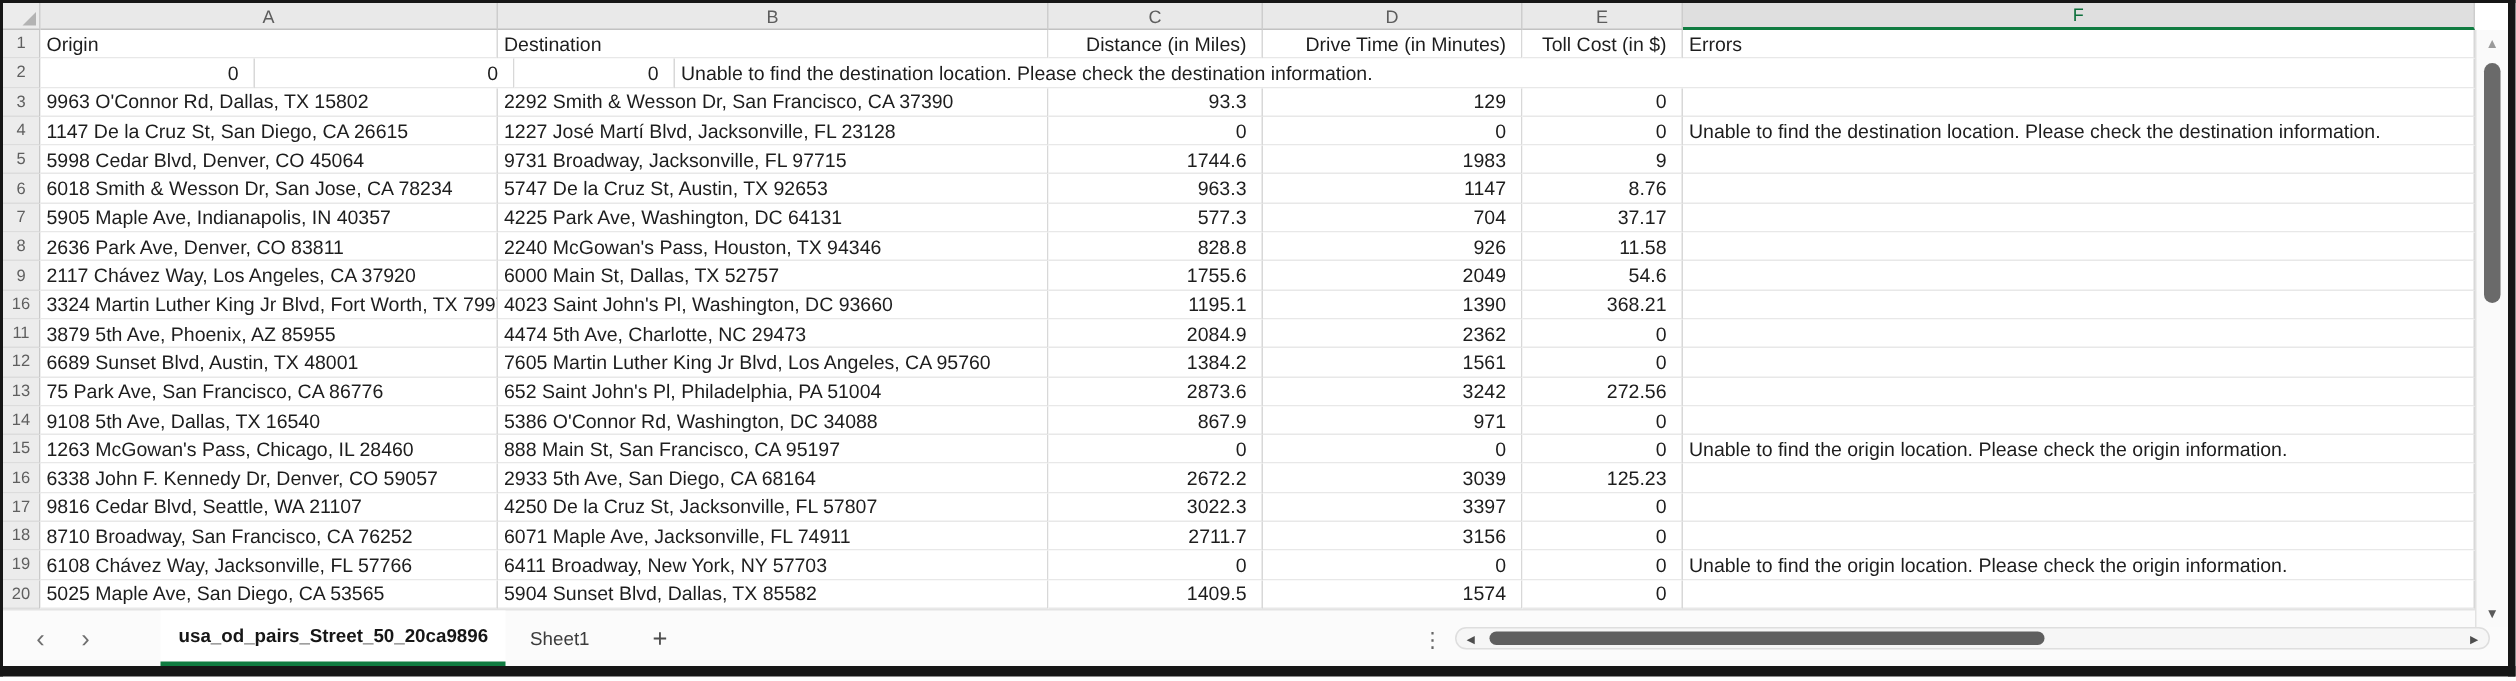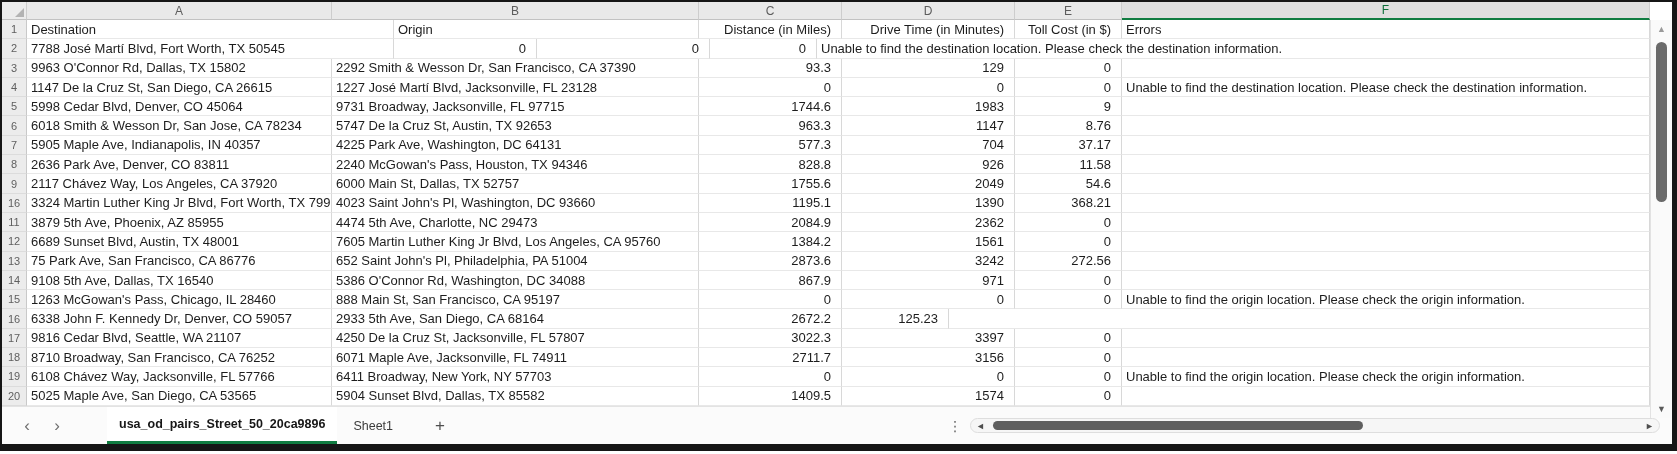--- a/index.html
+++ b/index.html
@@ -97,30 +97,29 @@
     <div class="col-b">B</div>
     <div class="col-c">C</div>
     <div class="col-d">D</div>
     <div class="col-e">E</div>
     <div class="col-f selcol">F</div>
   </div>
 
   <div id="rows">
       <div class="row">
         <div class="cell rownum">1</div>
+        <div class="cell col-a">Origin</div>
         <div class="cell col-b">Destination</div>
-        <div class="cell col-a">Origin</div>
         <div class="cell col-c num">Distance (in Miles)</div>
         <div class="cell col-d num">Drive Time (in Minutes)</div>
         <div class="cell col-e num">Toll Cost (in $)</div>
         <div class="cell col-f">Errors</div>
       </div>
       <div class="row">
         <div class="cell rownum">2</div>
-        <div class="cell col-b">7788 José Martí Blvd, Fort Worth, TX 50545</div>
         <div class="cell col-c num">0</div>
         <div class="cell col-d num">0</div>
         <div class="cell col-e num">0</div>
         <div class="cell col-f">Unable to find the destination location. Please check the destination information.</div>
       </div>
       <div class="row">
         <div class="cell rownum">3</div>
         <div class="cell col-a">9963 O'Connor Rd, Dallas, TX 15802</div>
         <div class="cell col-b">2292 Smith &amp; Wesson Dr, San Francisco, CA 37390</div>
         <div class="cell col-c num">93.3</div>
@@ -234,20 +233,21 @@
         <div class="cell col-c num">0</div>
         <div class="cell col-d num">0</div>
         <div class="cell col-e num">0</div>
         <div class="cell col-f">Unable to find the origin location. Please check the origin information.</div>
       </div>
       <div class="row">
         <div class="cell rownum">16</div>
         <div class="cell col-a">6338 John F. Kennedy Dr, Denver, CO 59057</div>
         <div class="cell col-b">2933 5th Ave, San Diego, CA 68164</div>
         <div class="cell col-c num">2672.2</div>
+        <div class="cell col-d num">3039</div>
         <div class="cell col-e num">125.23</div>
         <div class="cell col-f"></div>
       </div>
       <div class="row">
         <div class="cell rownum">17</div>
         <div class="cell col-a">9816 Cedar Blvd, Seattle, WA 21107</div>
         <div class="cell col-b">4250 De la Cruz St, Jacksonville, FL 57807</div>
         <div class="cell col-c num">3022.3</div>
         <div class="cell col-d num">3397</div>
         <div class="cell col-e num">0</div>

